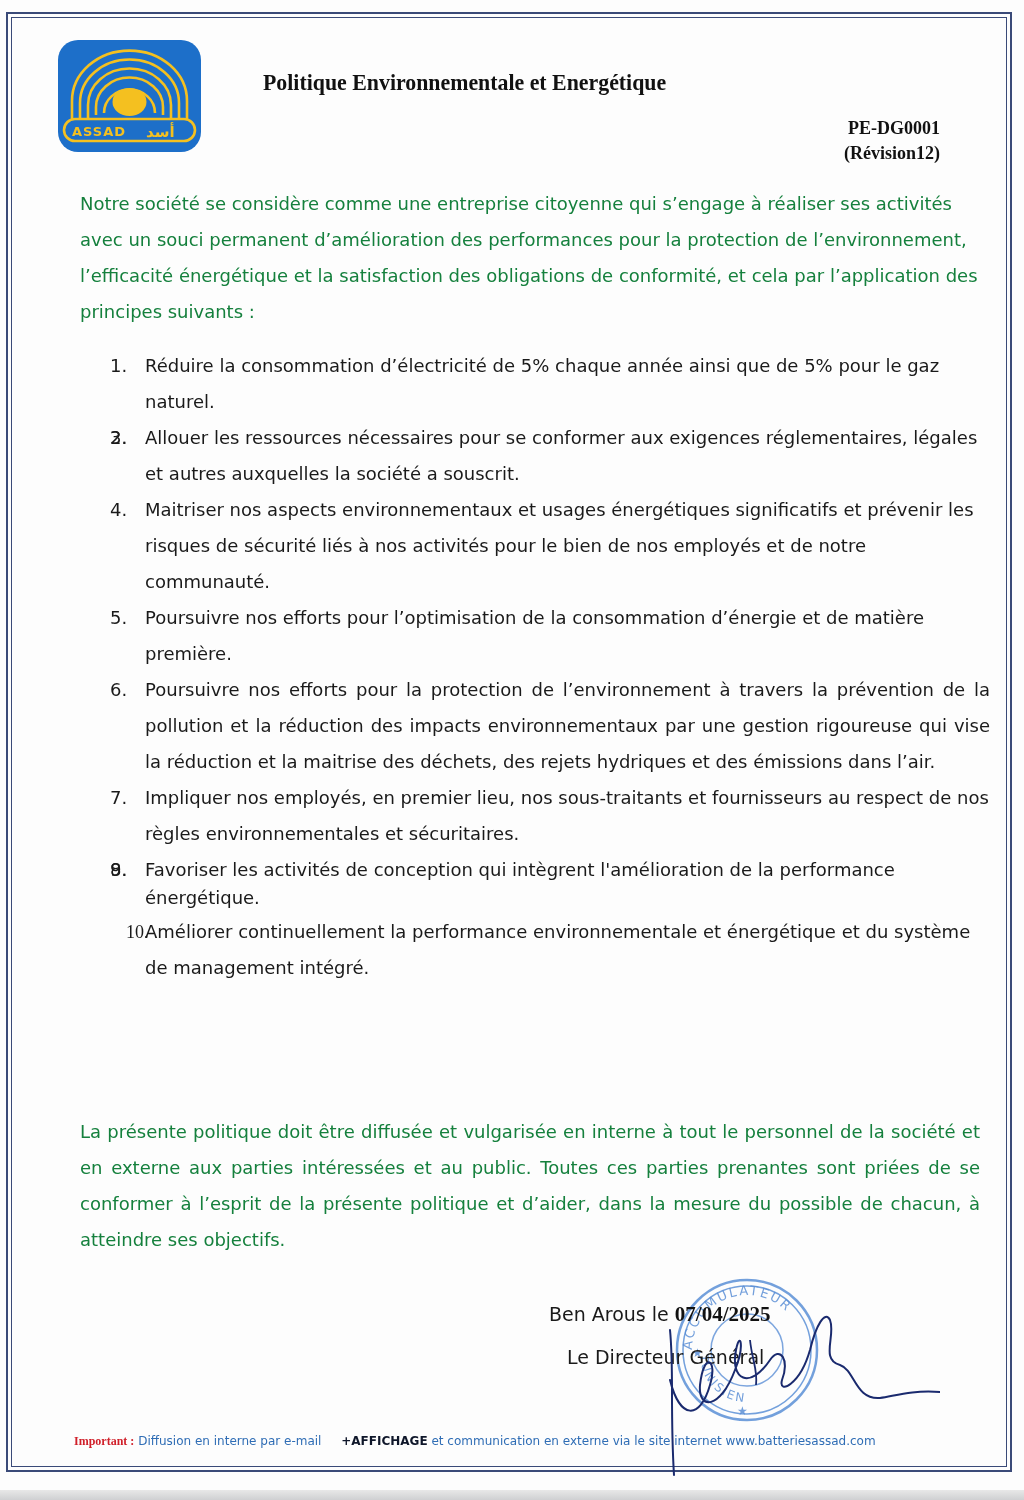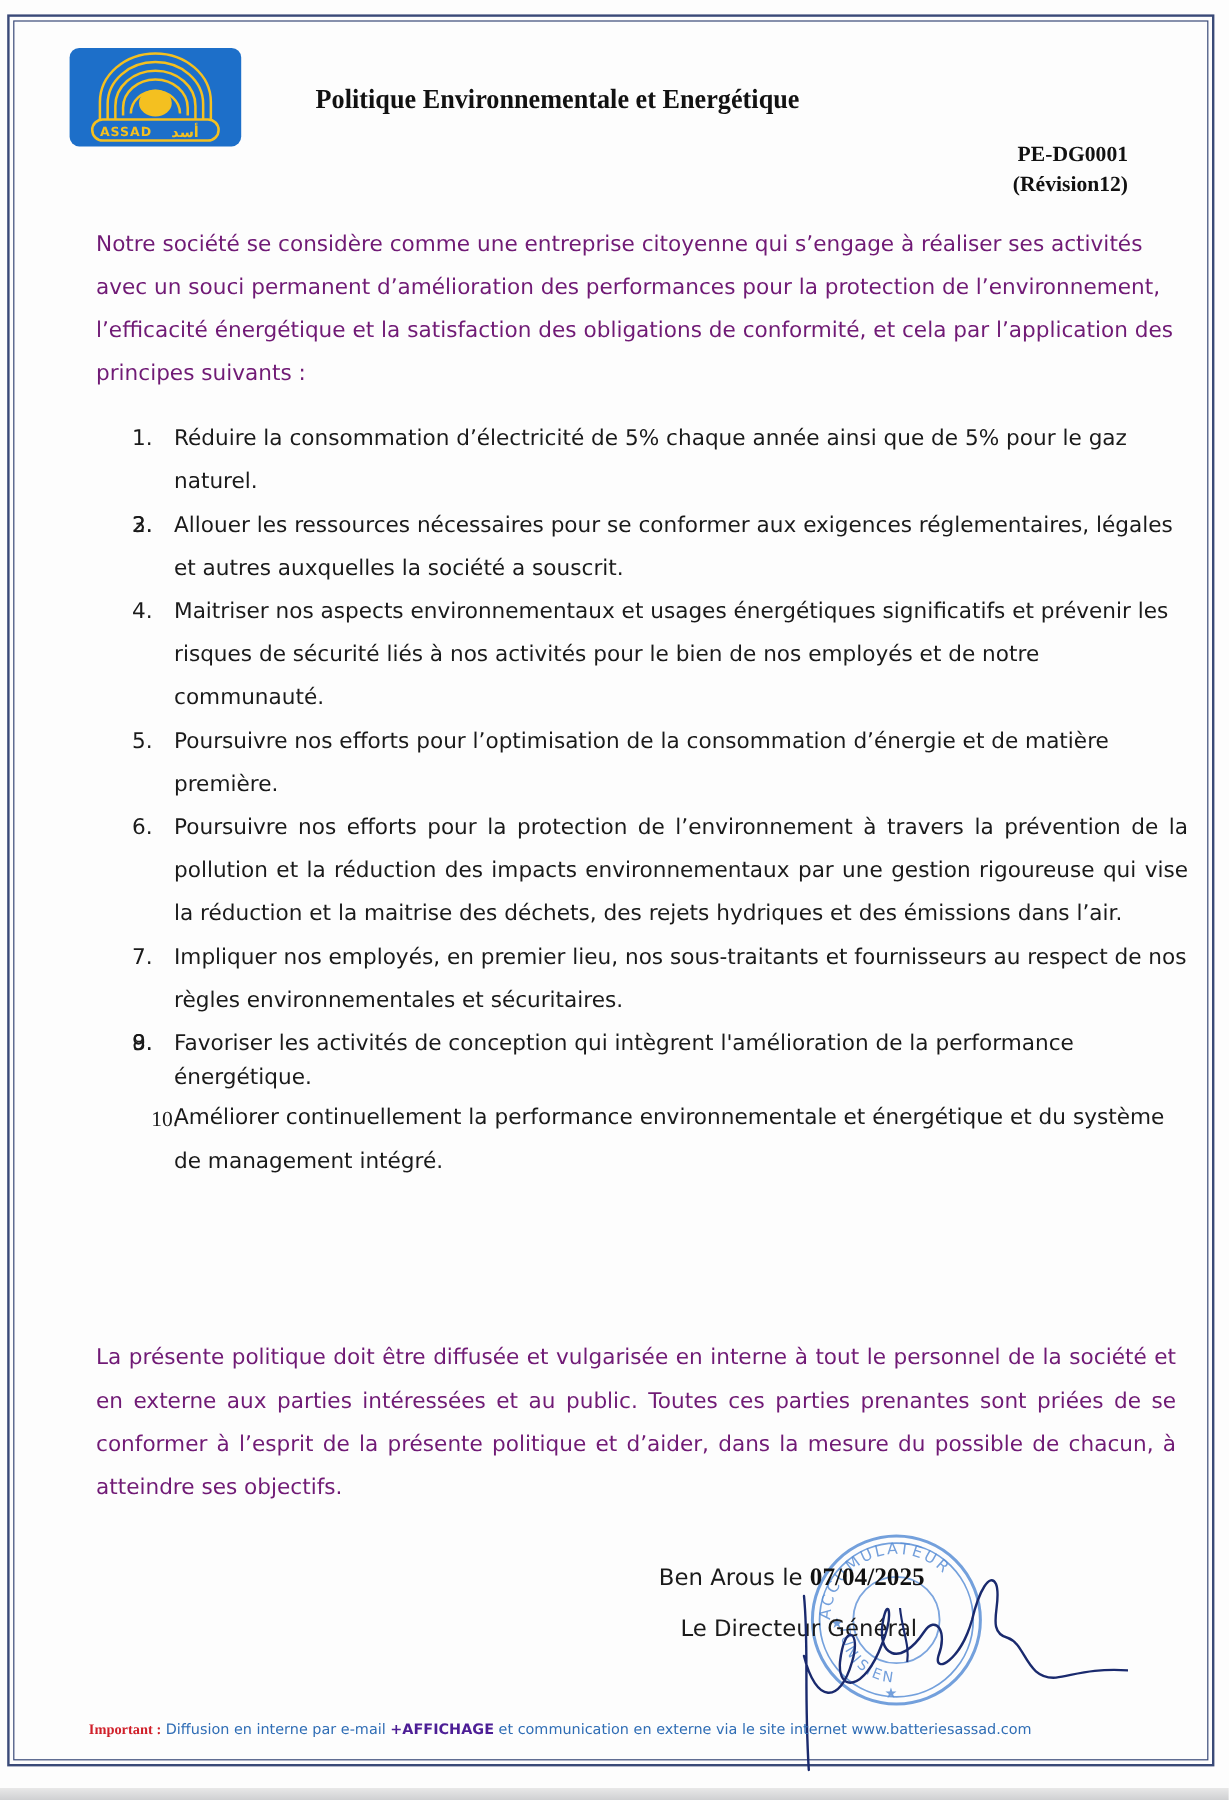--- a/index.html
+++ b/index.html
@@ -13,36 +13,36 @@
     }
     .frame-inner {
       position:absolute; left:11px; top:17px; width:996px; height:1450px;
       border:1.5px solid #3a4a78; box-sizing:border-box;
     }
     .scan-bottom {
       position:absolute; left:0; top:1490px; width:1024px; height:10px;
       background:linear-gradient(#e8e8e8,#cfd0d2);
     }
     .logo {
-      position:absolute; left:58px; top:40px; width:143px; height:82px;
-      background:#1d6fc9; border-radius:8px; overflow:hidden;
+      position:absolute; left:58px; top:40px; width:143px; height:112px;
+      background:#1d6fc9; border-radius:20px; overflow:hidden;
     }
     .logo svg { width:100%; height:100%; display:block; }
     .title {
       position:absolute; left:263px; top:70px;
       font-family:"Liberation Serif", serif; font-weight:bold; font-size:23px; color:#111;
       transform:scaleX(0.95); transform-origin:left;
     }
     .ref {
       position:absolute; right:84px; top:116px; text-align:right;
       font-family:"Liberation Serif", serif; font-weight:bold; font-size:18px; line-height:25px; color:#111;
     }
     .intro, .closing {
       position:absolute; left:80px; width:900px;
-      font-size:18px; line-height:36px; color:#701a75;
+      font-size:18px; line-height:36px; color:#15803d;
     }
     .intro { top:186px; }
     .closing { top:1114px; text-align:justify; }
     .list { position:absolute; left:110px; top:348px; width:880px; margin:0; padding:0; list-style:none; }
     .item { position:relative; padding-left:35px; font-size:18px; line-height:36px; }
     .item.tight { line-height:28px; }
     .item .num { position:absolute; left:0; top:0; }
     .item.n10 .num { left:16px;font-family:Liberation Serif, serif; }
     .item.justify { text-align:justify; }
     .sign-place {
@@ -59,21 +59,21 @@
     }
     .signature {
       position:absolute; left:640px; top:1290px; width:300px; height:190px;
     }
     .footer-note {
       position:absolute; left:74px; top:1434px; font-size:12px; color:#2f6db5; white-space:nowrap;
     }
     .footer-note .imp {
       font-family:"Liberation Serif", serif; font-weight:bold; color:#d0202a; font-size:12px;margin-top:12px;
     }
-    .footer-note .bold { font-weight:bold; color:#4c1d95; }
+    .footer-note .bold { font-weight:bold; color:#0f172a;margin-left:16px; }
   </style>
 </head>
 <body>
 
 <div class="frame-outer"></div>
 <div class="frame-inner"></div>
 <div class="scan-bottom"></div>
 
 <div class="logo">
   <svg viewBox="0 0 143 102">

